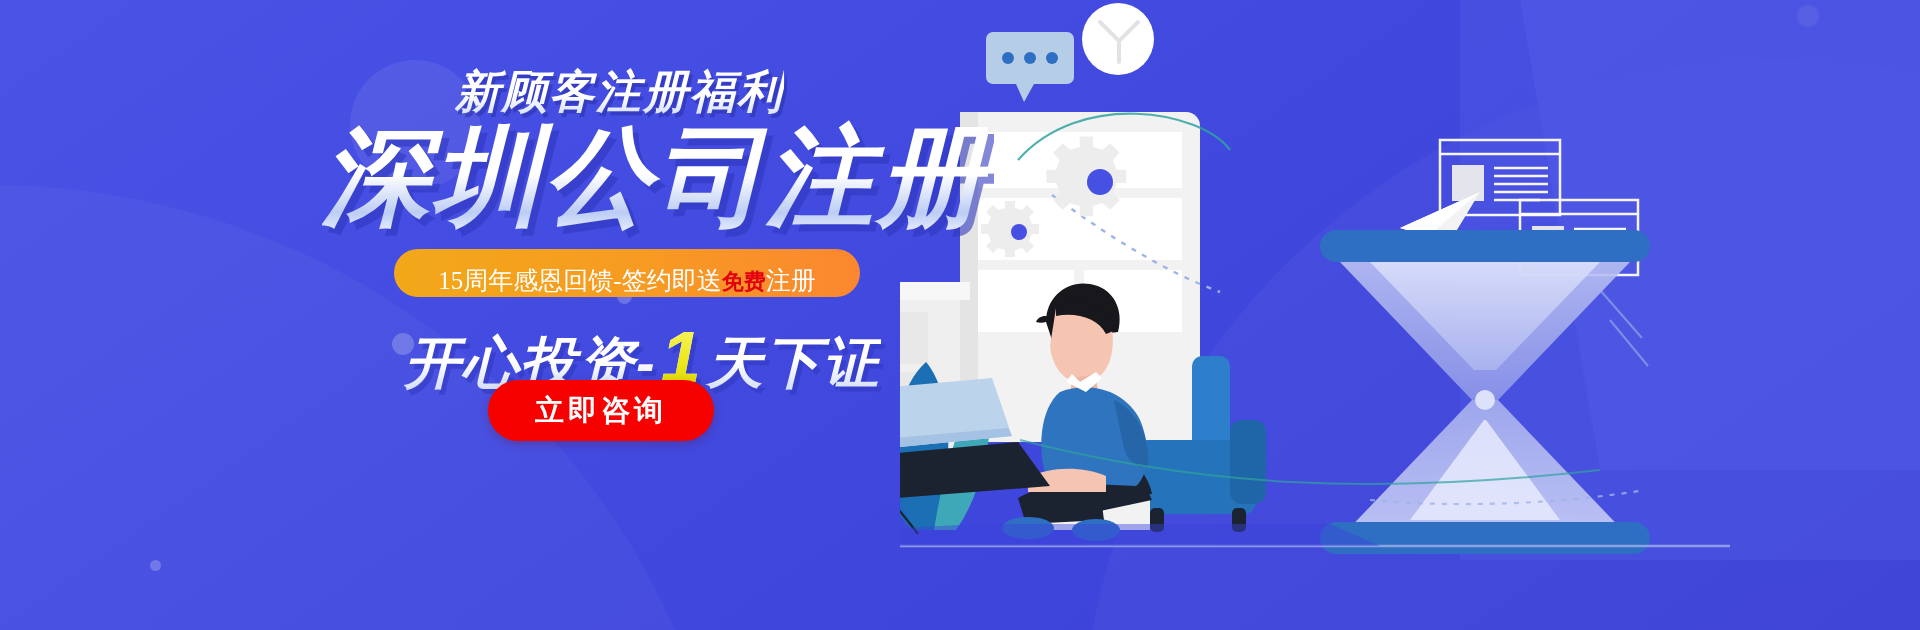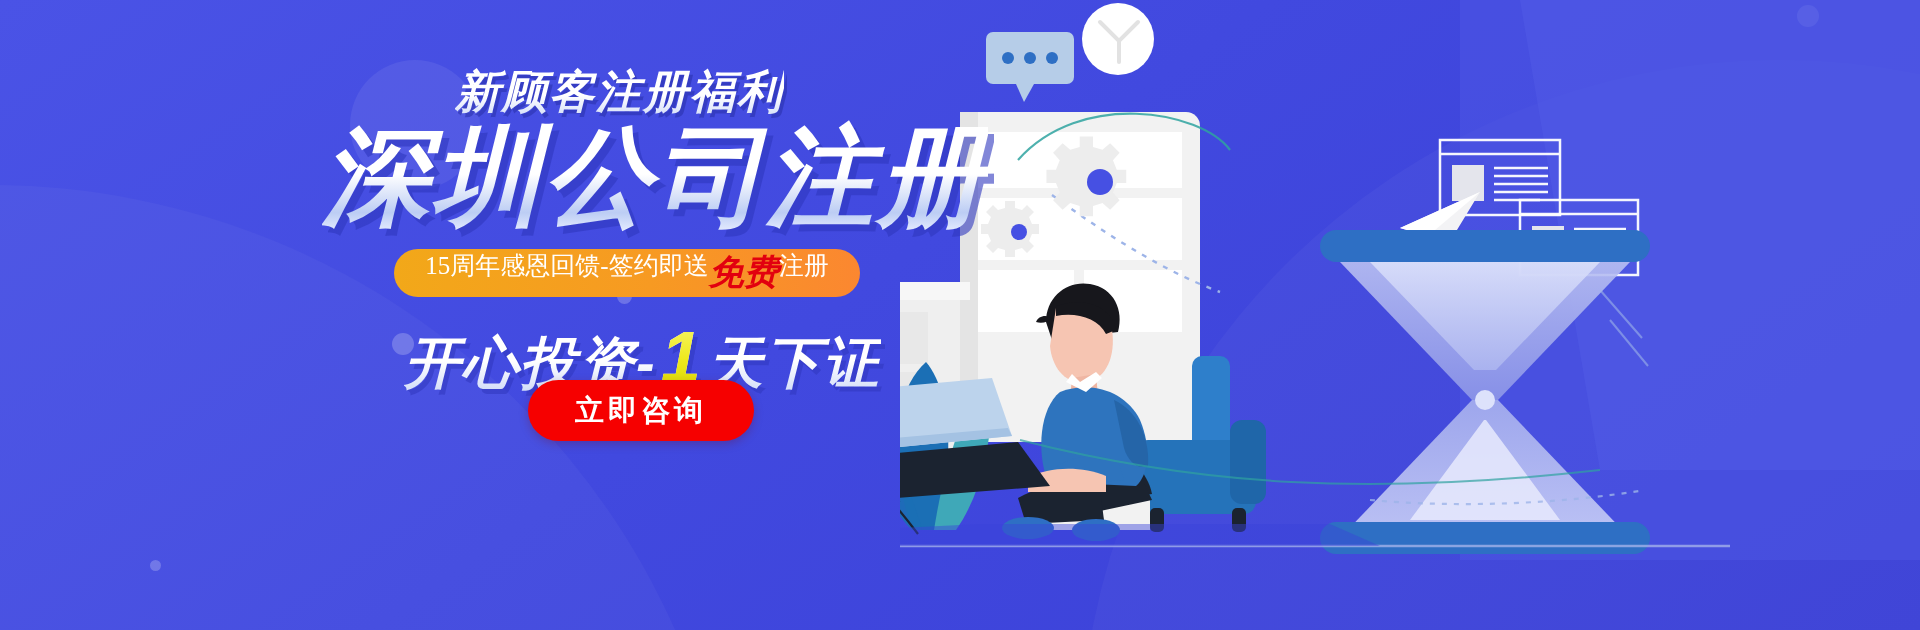--- a/index.html
+++ b/index.html
@@ -93,36 +93,35 @@
     text-align:center;
   }
 
   .pill{
     position:absolute;
     left:394px; top:249px;
     width:466px; height:48px;
     border-radius:24px;
     background:linear-gradient(90deg,#F2A819 0%,#F79A22 55%,#FB8730 100%);
     display:flex;
-    align-items:flex-start;
+    align-items:flex-end;
     justify-content:center;
     white-space:nowrap;
   }
   .pill-text{
     font-size:25px;
     color:#ffffff;
     letter-spacing:0px;
     font-family:"Liberation Serif","DejaVu Serif",serif;
   }
   .pill-hl{
     color:#E2000F;
     font-weight:bold;
-    font-size:35px;
+    font-size:22px;
     font-family:"Liberation Sans","DejaVu Sans",sans-serif;
-    font-style:italic;
   }
 
   .line3{
     position:absolute;
     left:404px; top:306px;
     font-size:56px;
     font-weight:bold;
     font-style:italic;
     letter-spacing:2px;
     white-space:nowrap;
@@ -137,21 +136,21 @@
     font-size:72px;
     background:linear-gradient(180deg,#F9F871 0%,#EDE81B 55%,#D9D400 100%);
     -webkit-background-clip:text;
     background-clip:text;
     -webkit-text-fill-color:transparent;
     padding:0 4px;
   }
 
   .cta{
     position:absolute;
-    left:528px; top:380px;
+    left:488px; top:380px;
     width:226px; height:61px;
     border-radius:31px;
     background:#F60000;
     border:none;
     cursor:pointer;
     display:flex;
     align-items:center;
     justify-content:center;
     box-shadow:0 3px 10px rgba(120,0,0,0.25);
   }

